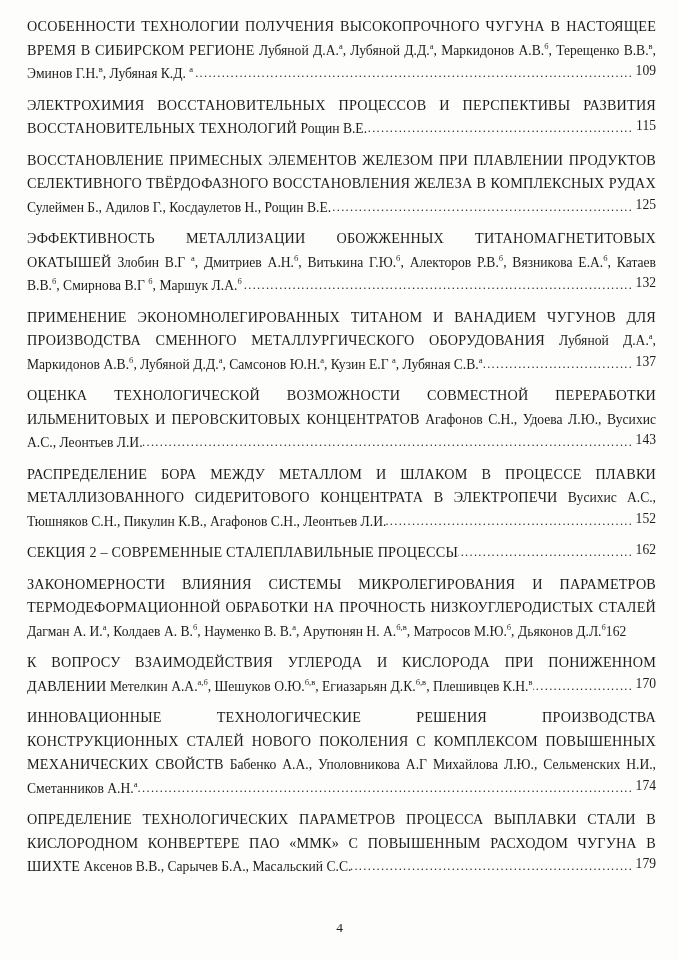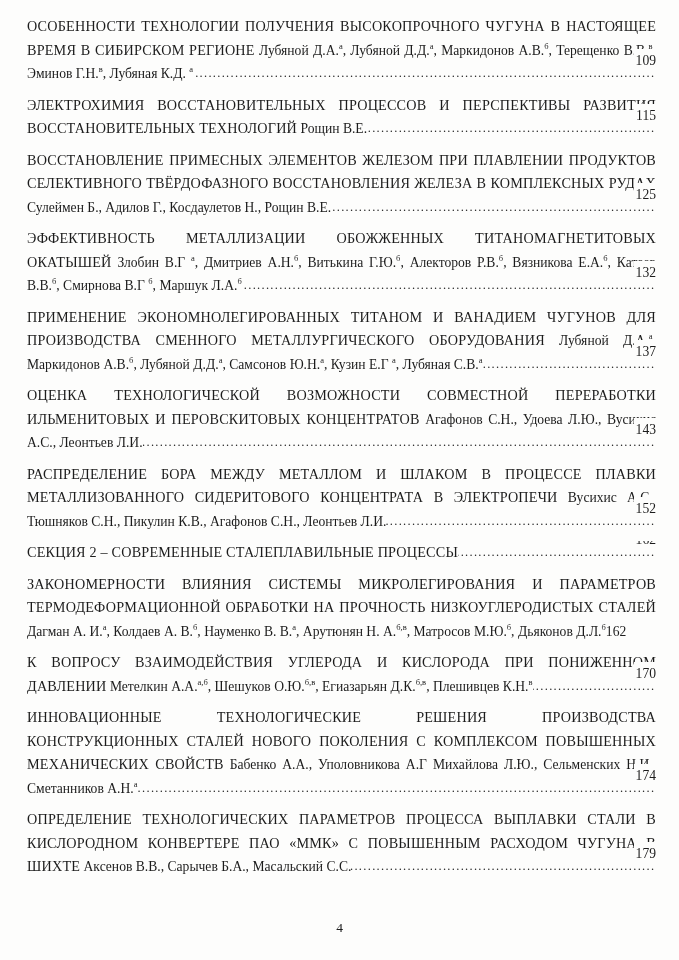--- a/index.html
+++ b/index.html
@@ -50,21 +50,21 @@
     height: 23.5px;
     line-height: 23.5px;
     font-size: 12.5px;
     letter-spacing: 1.3px;
     white-space: nowrap;
     overflow: hidden;
     color: #2a2a2a;
   }
   .pagenum {
     position: absolute;
-    right: 0; bottom: 13px;
+    right: 0; bottom: 3px;
     z-index: 2;
     height: 23.5px;
     line-height: 23.5px;
     background: #fdfdfc;
     padding-left: 2px;
     font-size: 13.6px;
   }
   .entry.no-leader .pagenum {
     position: static;
     background: transparent;

